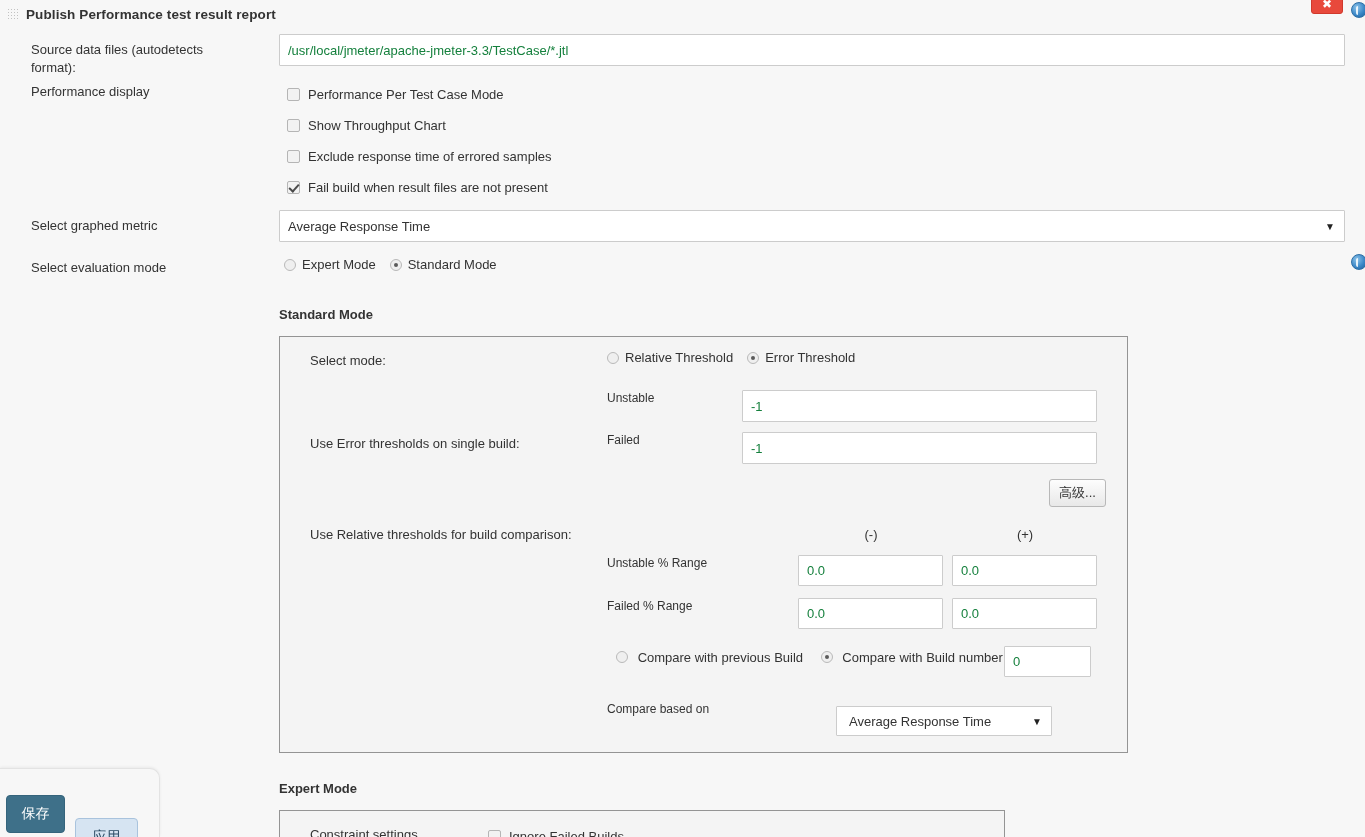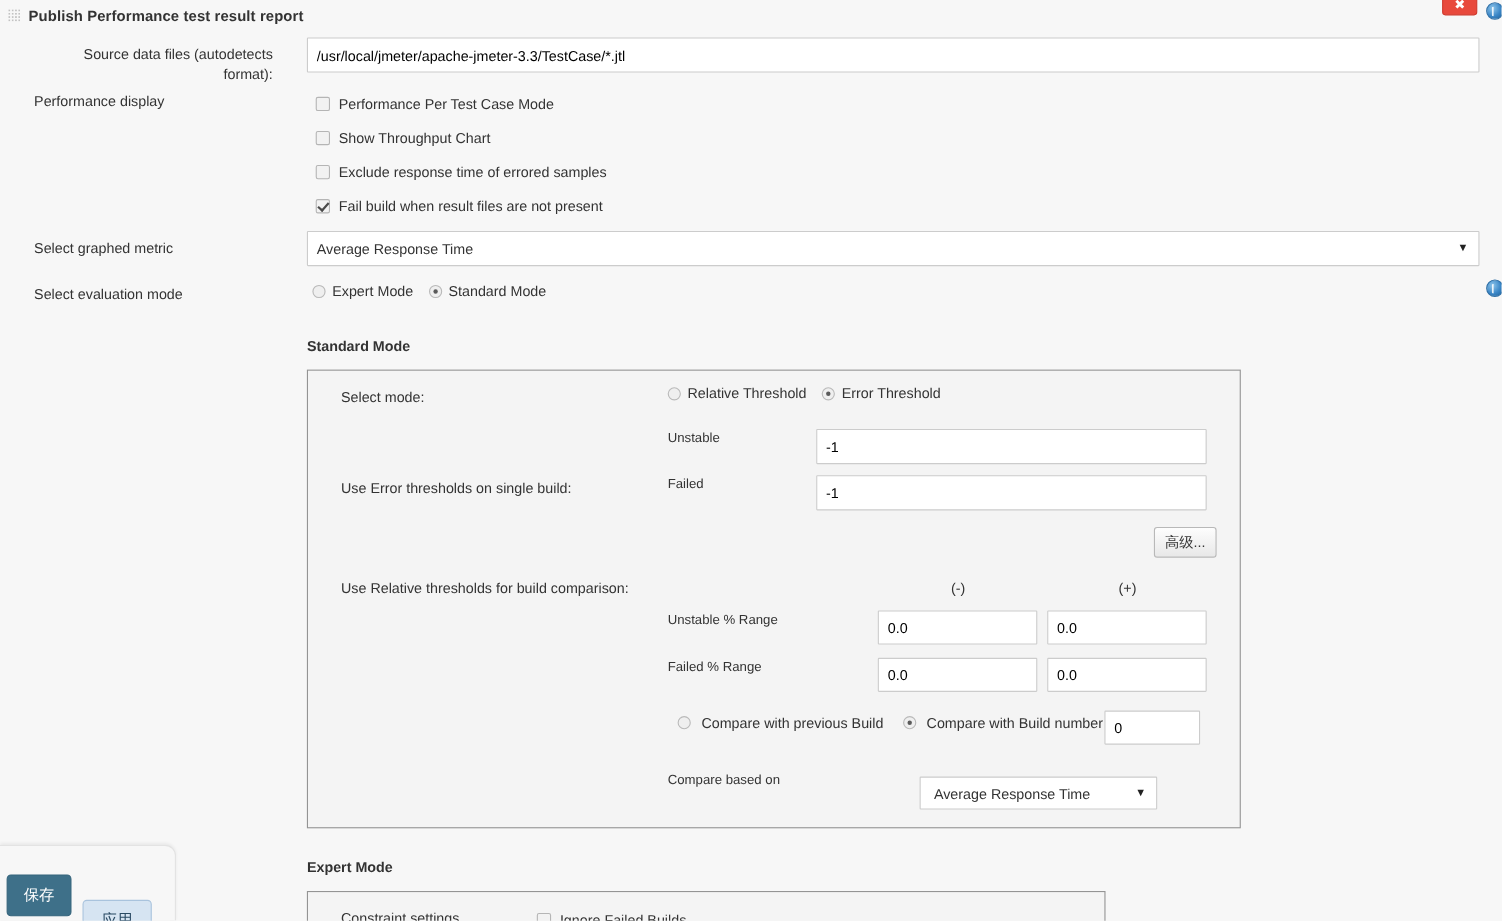--- a/index.html
+++ b/index.html
@@ -94,21 +94,21 @@
   }
 
   
   .text-input {
     background: #fff;
     border: 1px solid #ccc;
     height: 30px;
     padding: 0 8px;
     font-family: "Liberation Sans", sans-serif;
     font-size: 13px;
-    color: #000000;
+    color: #15803d;
     outline: none;
     border-radius: 1px;
   }
 
   #source-data-input {
     position: absolute;
     left: 279px; top: 34px;
     width: 1066px; height: 32px;
   }
 
@@ -311,21 +311,21 @@
 
   <div class="section-header">
     <div class="drag-grip"></div>
     <div class="section-title">Publish Performance test result report</div>
   </div>
   <div class="close-btn">✖</div>
 
   <div class="help-icon" id="help-1"></div>
   <div class="help-icon" id="help-2"></div>
 
-  <div class="row" style="left:0; top:41px;text-align:right;">
+  <div class="row" style="left:0; top:41px;">
     <div class="field-label">Source data files (autodetects format):</div>
   </div>
   <input class="text-input" id="source-data-input" value="/usr/local/jmeter/apache-jmeter-3.3/TestCase/*.jtl" style="">
 
   <div class="row" style="left:0; top:83px;">
     <div class="field-label">Performance display</div>
   </div>
 
   <div class="check-row" style="top:85px;">
     <span class="cbox"></span>

